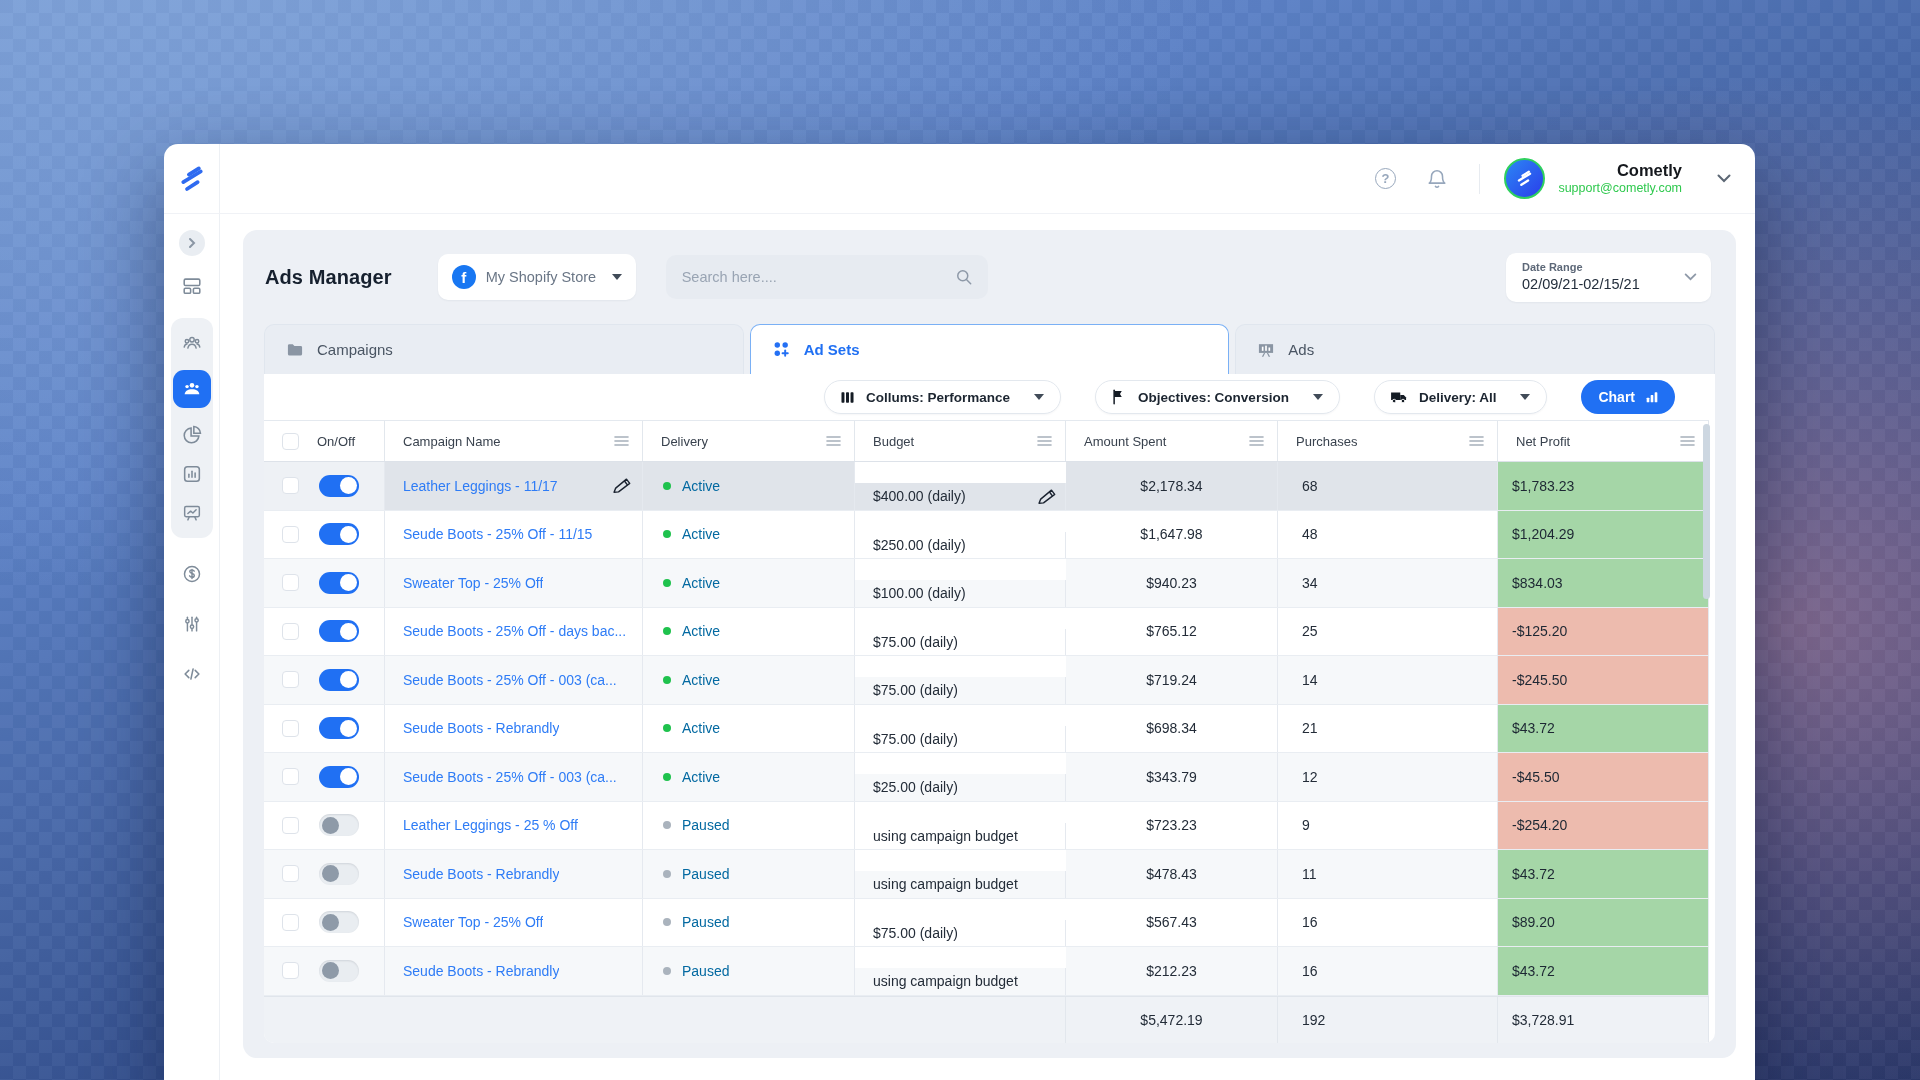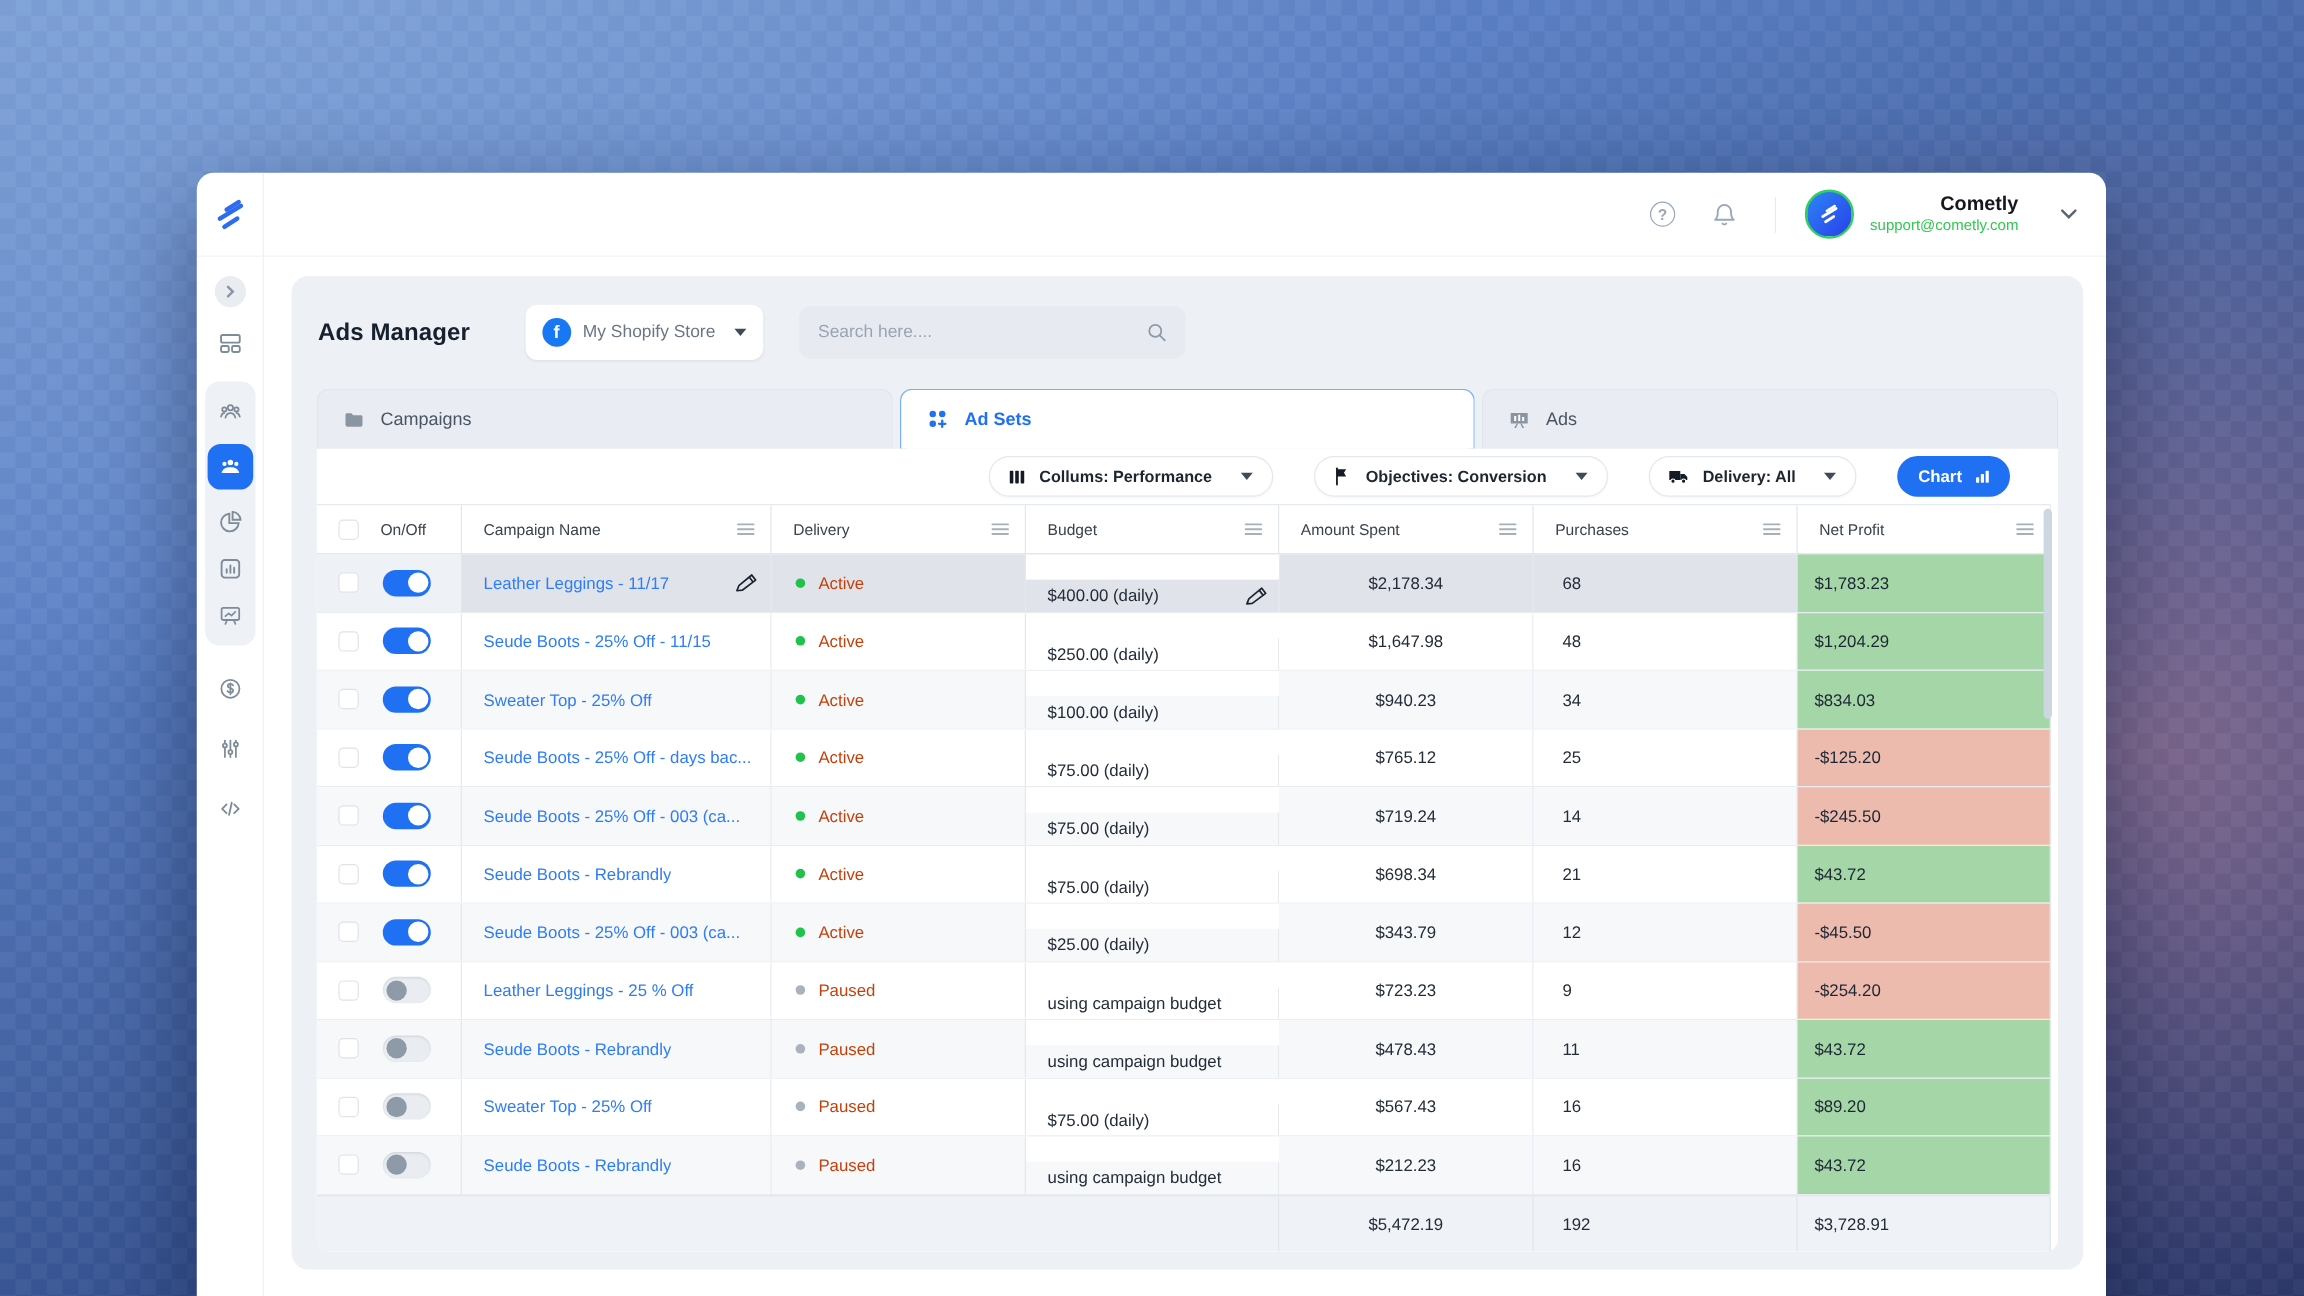--- a/index.html
+++ b/index.html
@@ -89,21 +89,21 @@
   .toggle{width:40px;height:22px;border-radius:11px;position:relative;display:inline-block;}
   .toggle.on{background:var(--accent,#2070f3);}
   .toggle.off{background:#e9edf1;box-shadow:inset 0 1px 2px rgba(30,40,60,.12);}
   .knob{width:17px;height:17px;border-radius:50%;position:absolute;top:2.5px;}
   .toggle.on .knob{right:2.5px;background:#fff;}
   .toggle.off .knob{left:2.5px;background:#8e9aa8;}
   .c-name{padding:0 10px 0 18px;justify-content:space-between;}
   .camp-link{font-size:14px;color:#2e7cf6;text-decoration:none;white-space:nowrap;overflow:hidden;text-overflow:ellipsis;}
   .pencil{flex:0 0 auto;display:none;}
   .trow.hl .pencil{display:block;}
-  .c-del{gap:11px;padding-left:20px;font-size:14px;color:#c2410c;}
+  .c-del{gap:11px;padding-left:20px;font-size:14px;color:#0369a1;}
   .dot{width:8px;height:8px;border-radius:50%;}
   .dot.active{background:#1fc24d;}
   .dot.paused{background:#aab3bd;}
   .c-budget{padding:0 8px 0 18px;font-size:14px;color:#232c38;justify-content:space-between;margin-top:21px;}
   .c-spent{justify-content:center;font-size:14px;color:#232c38;}
   .c-purch{padding-left:24px;font-size:14px;color:#232c38;}
   .c-net{padding-left:14px;font-size:14px;color:#1d2733;text-align:right;}
   .c-net.pos{background:var(--green,#a5d6a7) !important;}
   .c-net.neg{background:var(--red,#edbbae) !important;}
   .totals{display:grid;grid-template-columns:802px 212px 220px 211px;height:47px;background:#eff2f6;border-top:1px solid #e0e5eb;}
@@ -253,20 +253,29 @@
           <div class="fb-circle">f</div>
           <span class="store-label">My Shopify Store</span>
           <span class="tri"></span>
         </div>
         <div class="searchbox">
           <input type="text" placeholder="Search here...." style="">
           <svg width="20" height="20" viewBox="0 0 24 24" fill="none" stroke="#8e99a8" stroke-width="1.8" stroke-linecap="round">
             <circle cx="10.5" cy="10.5" r="6"></circle>
               <line x1="15.2" y1="15.2" x2="20" y2="20"></line>
           </svg>
+        </div>
+        <div class="date-box">
+          <div class="date-text">
+            <span class="date-label">Date Range</span>
+            <span class="date-value">02/09/21-02/15/21</span>
+          </div>
+          <svg width="13" height="8" viewBox="0 0 14 9" fill="none" stroke="#8e99a8" stroke-width="2" stroke-linecap="round">
+              <polyline points="1.5,1.5 7,7 12.5,1.5"></polyline>
+            </svg>
         </div>
       </div>
 
       <div class="tabs">
         <div class="tab">
           <svg width="20" height="20" viewBox="0 0 24 24" fill="#8a95a3">
             <path d="M3.5 6.8c0-.9.7-1.6 1.6-1.6h4.2l2 2h7.6c.9 0 1.6.7 1.6 1.6v7.9a2 2 0 0 1-2 2H5.5a2 2 0 0 1-2-2z"></path>
           </svg>
           <span class="tab-label">Campaigns</span>
         </div>

